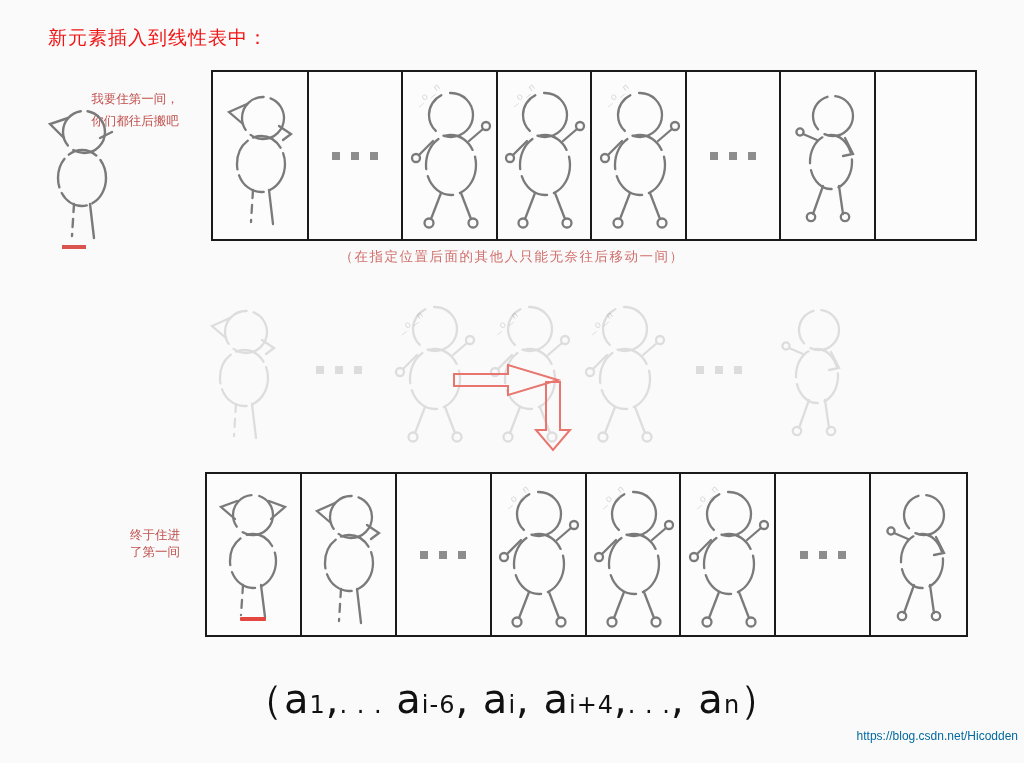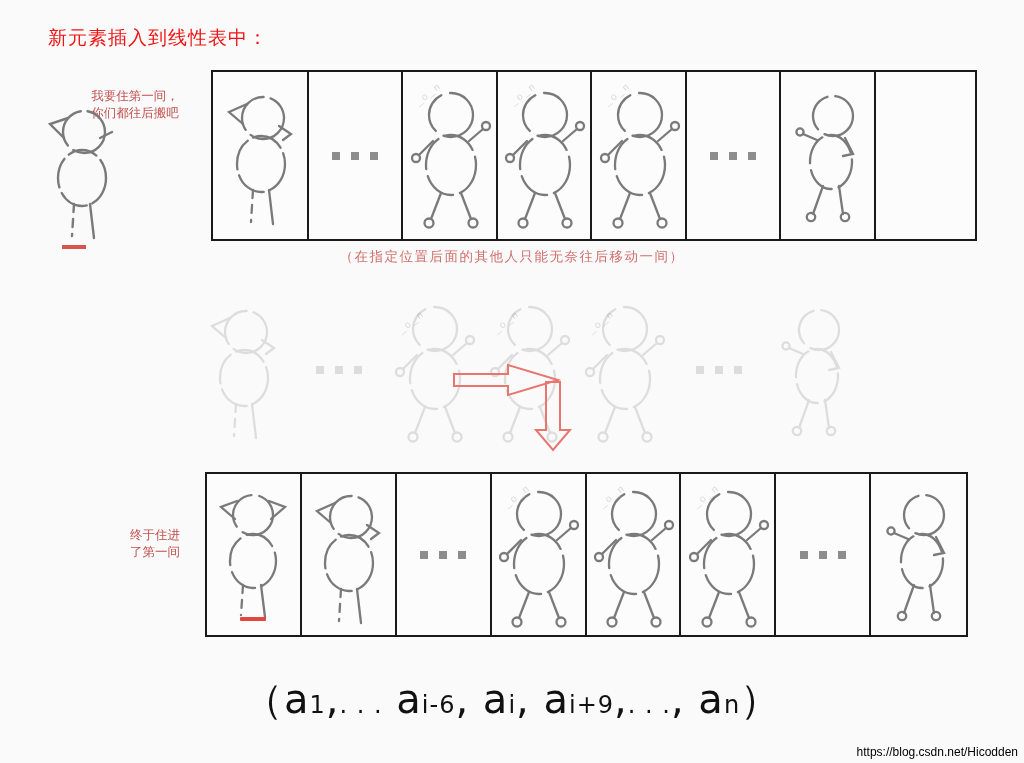--- a/index.html
+++ b/index.html
@@ -22,21 +22,21 @@
     letter-spacing: 1px;
     white-space: nowrap;
   }
 
   
   #speech {
     left: 60px; top: 88px;
     width: 150px;
     font-size: 12.5px;
     color: #c0504d;
-    line-height: 17px;
+    line-height: 22px;
     text-align: center;
     white-space: pre-line;
   }
 
   
   #left-label-3 {
     left: 100px; top: 527px;
     width: 110px;
     font-size: 12.5px;
     color: #c0504d;
@@ -62,23 +62,23 @@
     text-align: center;
     font-size: 40px;
     color: #111;
     letter-spacing: 1px;
     font-family: "DejaVu Sans", sans-serif;
   }
   #formula .sub { font-size: 24px; vertical-align: baseline; }
 
   
   #watermark {
-    right: 6px; bottom: 4px;
+    right: 6px; bottom: 20px;
     font-size: 12px;
-    color: #000000;
+    color: #0369a1;
   }
 
   
   .grid {
     display: flex;
     border: 2px solid #1a1a1a;
     box-sizing: border-box;
     background: #fcfcfc;
   }
   .grid .cell {
@@ -501,16 +501,16 @@
         <path d="M34 100 L24 128"></path>
           <circle cx="22" cy="131" r="4.2"></circle>
         <path d="M50 100 L54 128"></path>
           <circle cx="56" cy="131" r="4.2"></circle>
       </g>
     </svg>
   </div>
 </div>
 
 <div class="abs" id="formula">
-  <span>（</span><span>a<span class="sub">1</span></span>,<span class="sub">. . .</span> <span>a<span class="sub">i-6</span></span>, <span>a<span class="sub">i</span></span>, <span>a<span class="sub">i+9</span></span>,<span class="sub">. . .</span>, <span>a<span class="sub">n</span></span><span>）</span>
+  <span>（</span><span>a<span class="sub">1</span></span>,<span class="sub">. . .</span> <span>a<span class="sub">i-6</span></span>, <span>a<span class="sub">i</span></span>, <span>a<span class="sub">i+4</span></span>,<span class="sub">. . .</span>, <span>a<span class="sub">n</span></span><span>）</span>
 </div>
 
 <div class="abs" id="watermark">https://blog.csdn.net/Hicodden</div>
 
 </body></html>

